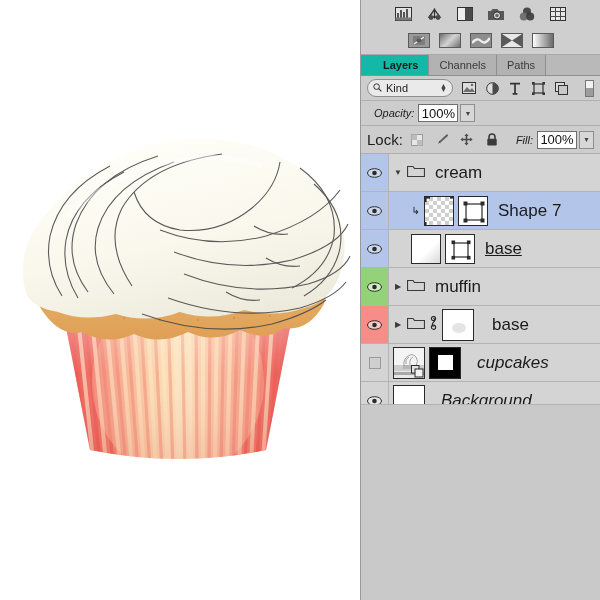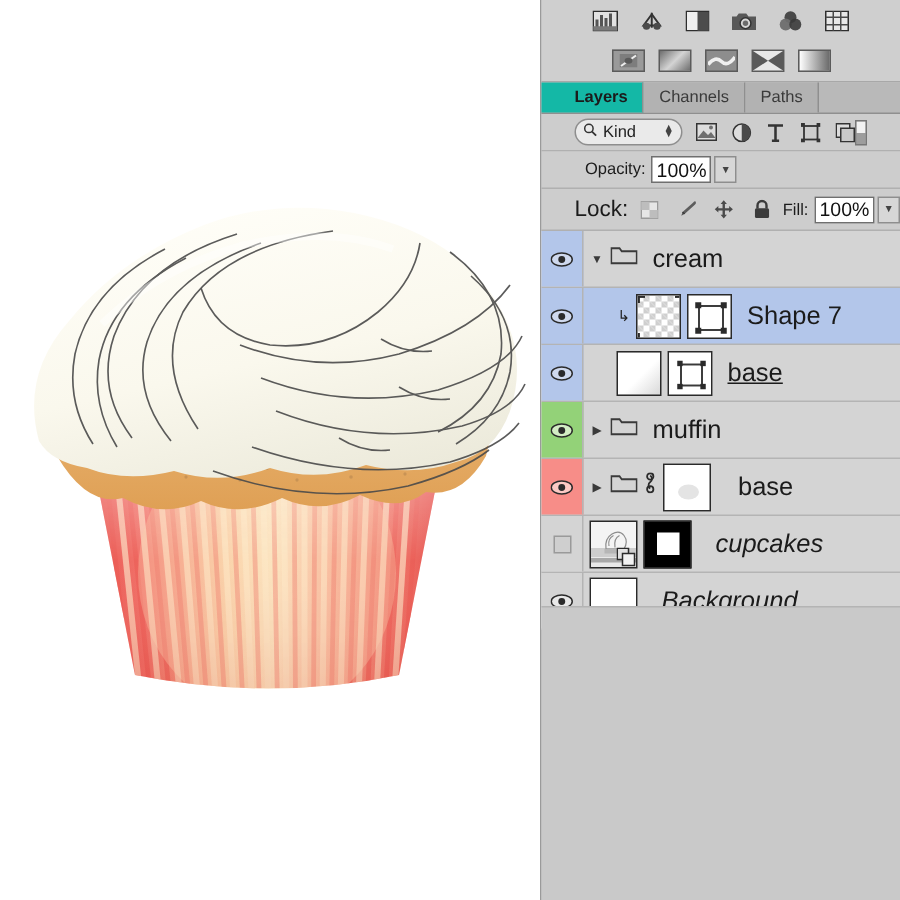--- a/index.html
+++ b/index.html
@@ -59,21 +59,21 @@
     font-size: 11px; color: #3a3a3a;
     border-right: 1px solid #8f8f8f;
     background: #b2b2b2;
     cursor: pointer;
   }
   .tab.active { background: #14b8a6; color: #1b1b1b; font-weight: bold; padding-left: 22px; }
 
   
   .panel-row {
     display: flex; align-items: center;
-    height: 25px; padding: 0 22px;
+    height: 25px; padding: 0 6px;
     background: #cdcdcd;
     border-bottom: 1px solid #b0b0b0;
     font-size: 11px; color: #222;
   }
   .kind-select {
     display: flex; align-items: center; gap: 4px;
     width: 86px; height: 18px;
     background: #eaeaea;
     border: 1px solid #8e8e8e; border-radius: 9px;
     padding: 0 5px;
@@ -92,21 +92,21 @@
 
   
   .blend-select {
     display: flex; align-items: center;
     width: 122px; height: 18px;
     background: #eaeaea; border: 1px solid #8e8e8e;
     padding: 0 5px; font-size: 11px; color: #1b1b1b;
     cursor: pointer;
   }
   .blend-select .lbl { flex: 1; }
-  .row-label { font-size: 11px; color: #1b1b1b; margin: 0 4px 0 7px; }
+  .row-label { font-size: 11px; color: #1b1b1b; margin: 0 4px 0 7px; font-style: italic; }
   .num-field {
     width: 40px; height: 18px;
     background: #fff; border: 1px solid #6f6f6f;
     font-size: 13px; color: #111;
     display: flex; align-items: center; justify-content: center;
     cursor: text;
   }
   .num-arrow {
     width: 15px; height: 18px; margin-left: 2px;
     background: #d7d7d7; border: 1px solid #8e8e8e;

